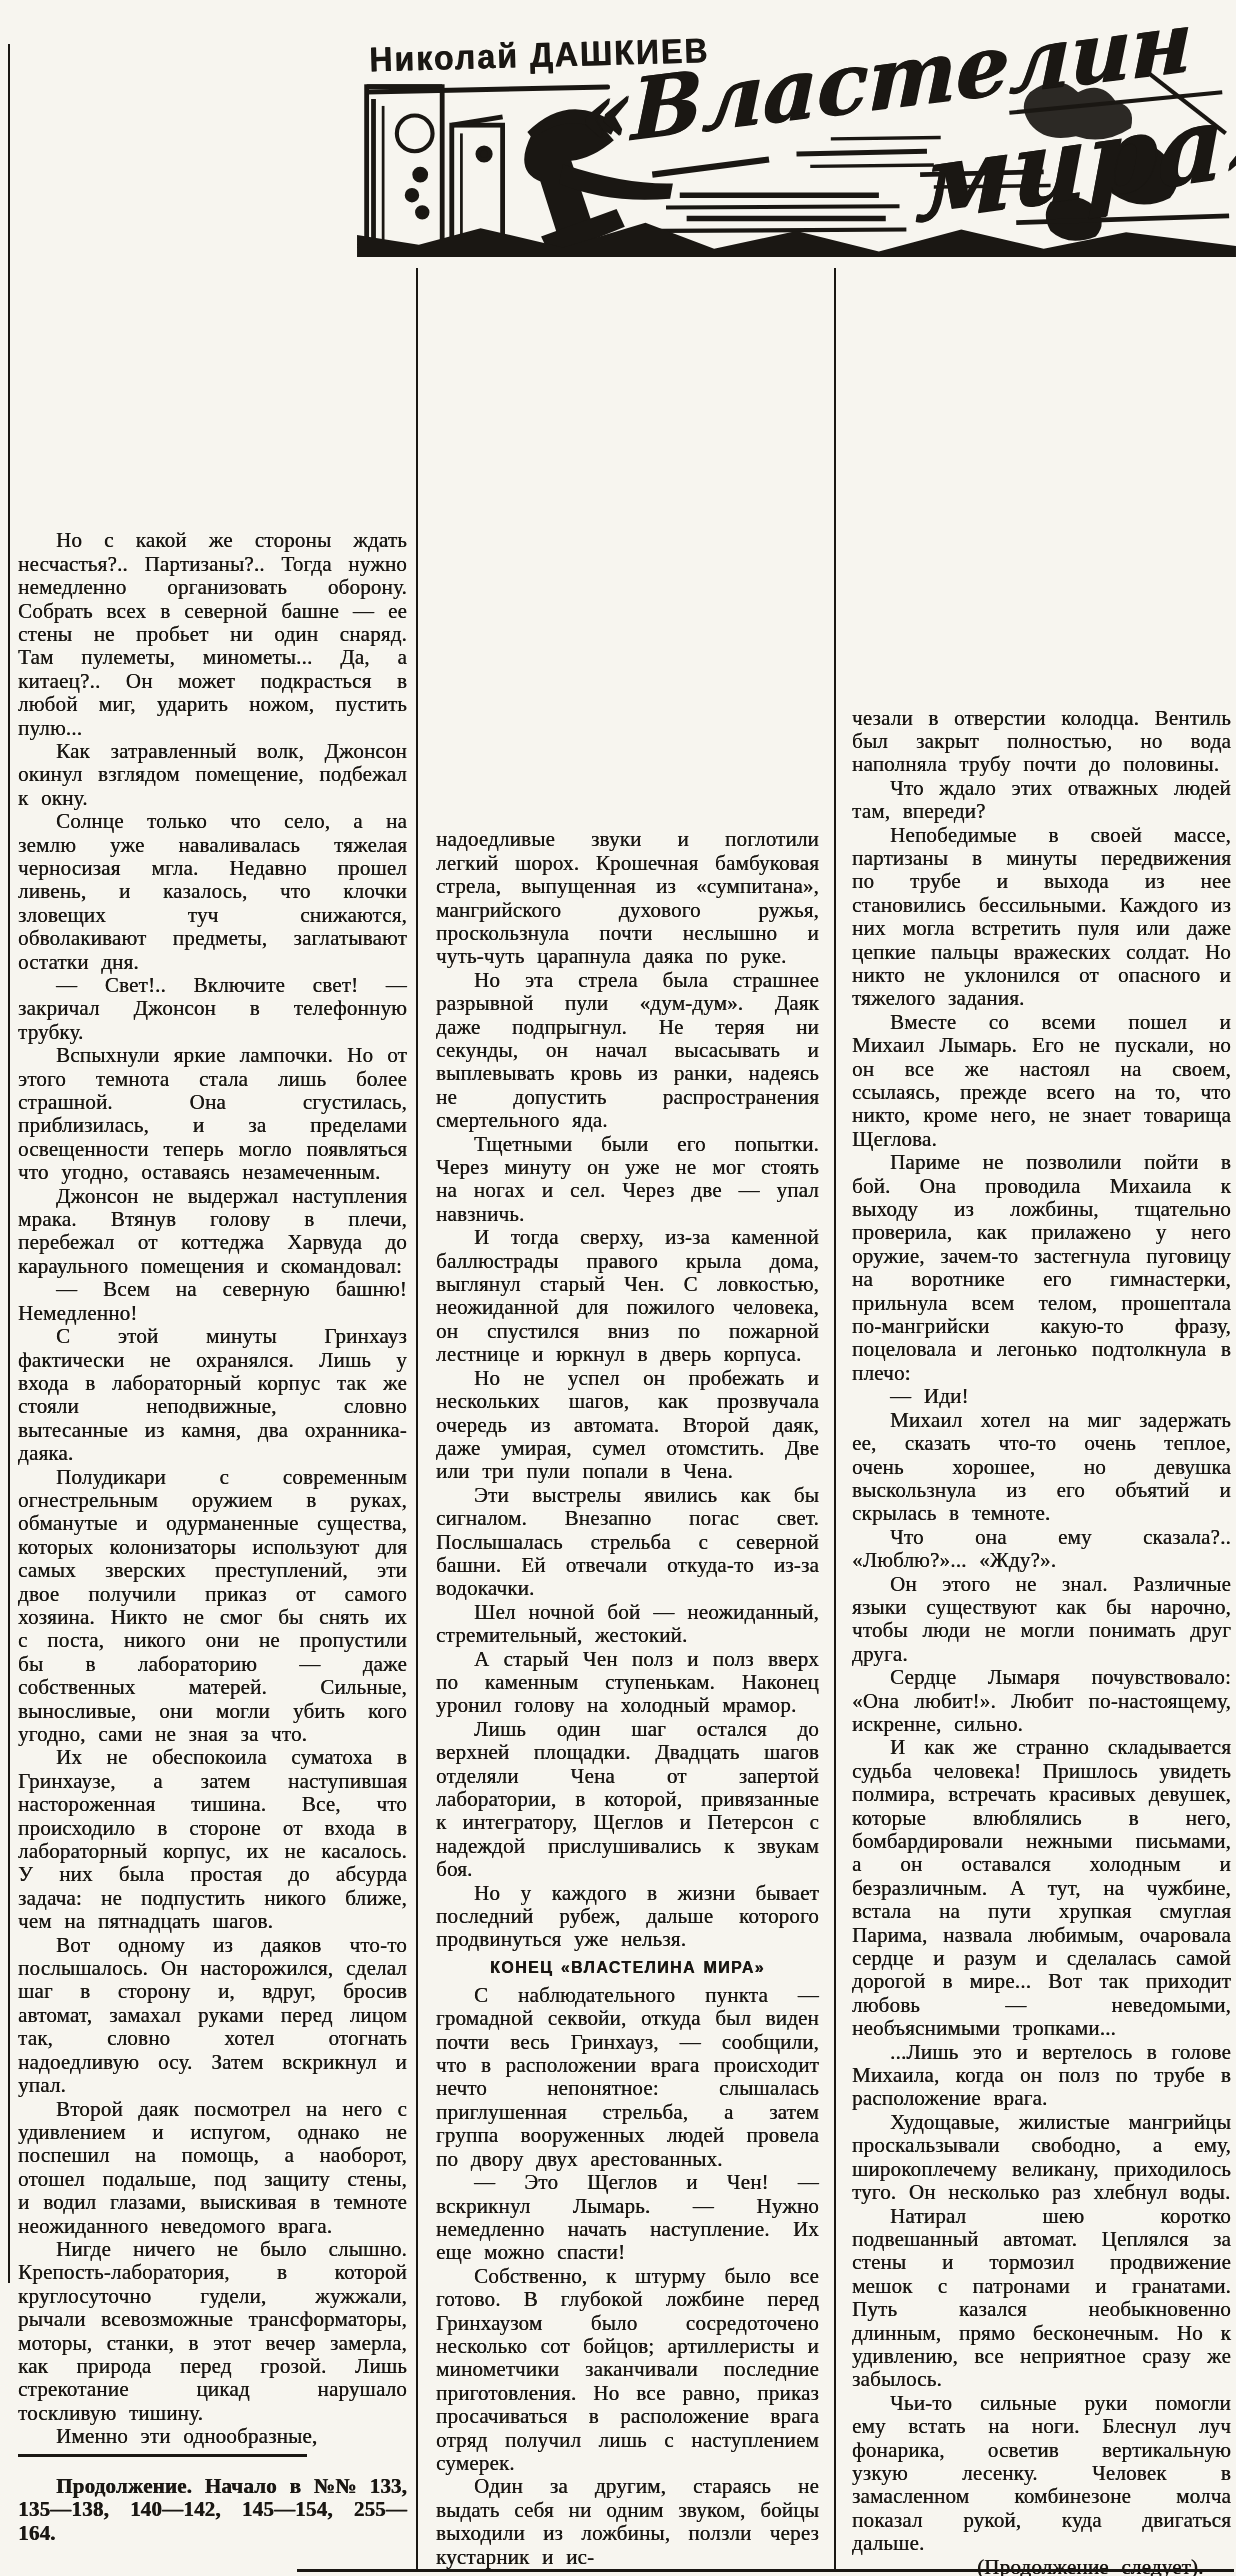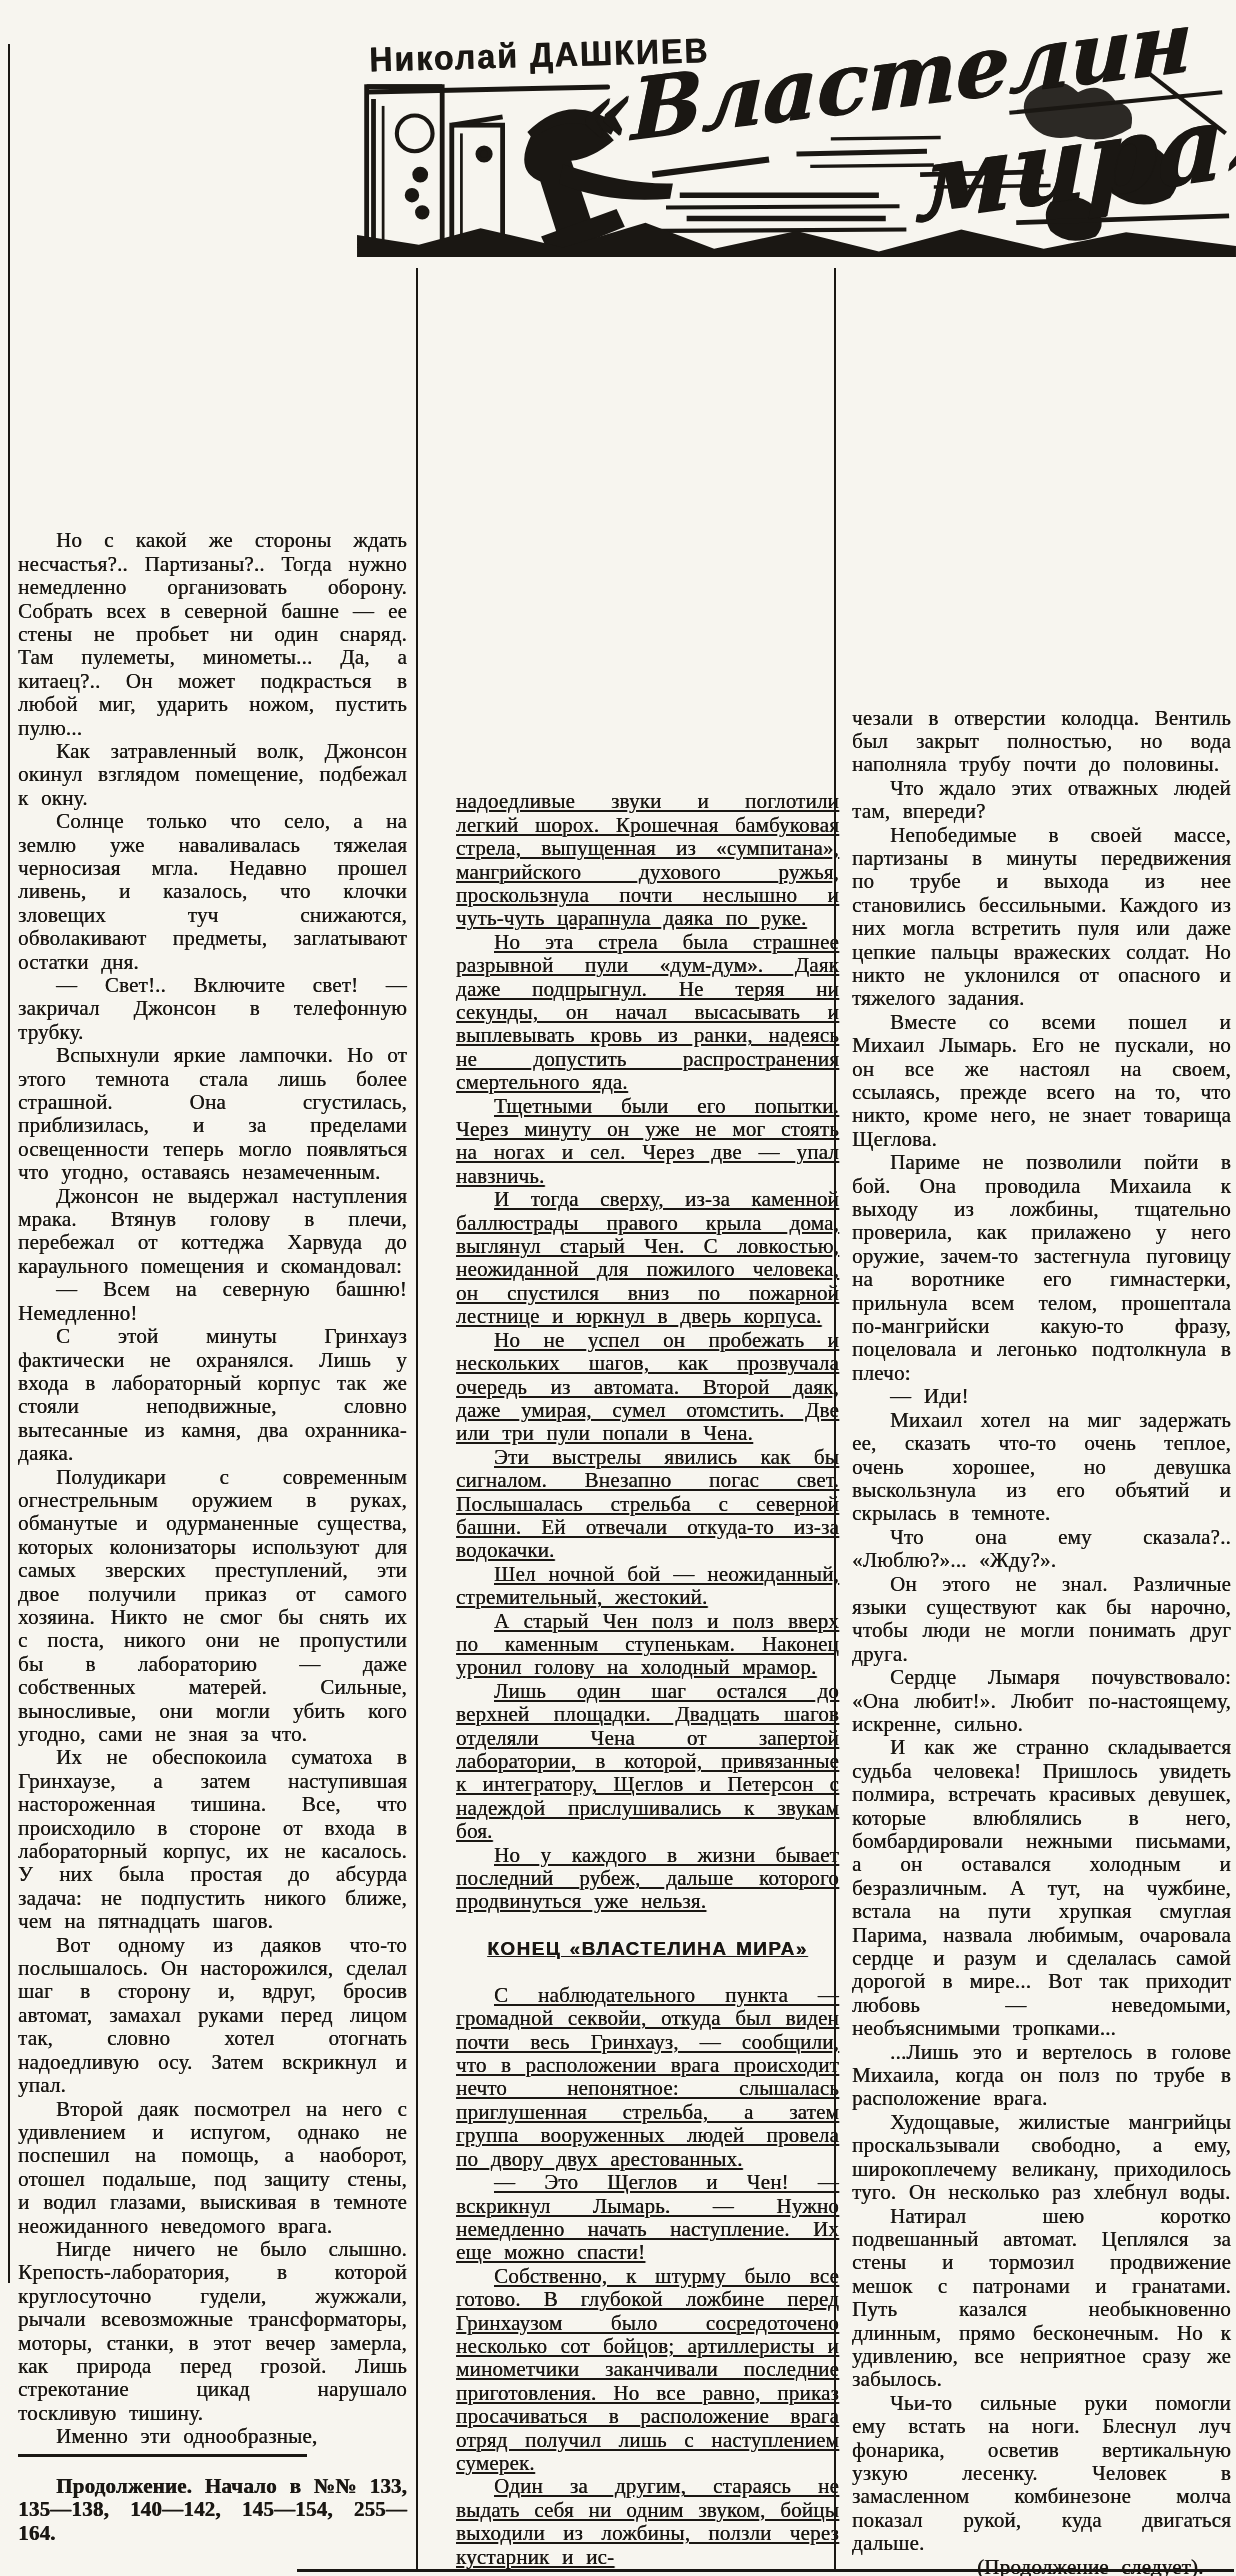--- a/index.html
+++ b/index.html
@@ -21,27 +21,27 @@
     font-size:21px;line-height:23.4px;
     text-align:justify;
     word-spacing:0.34em;
     letter-spacing:0.2px;
     text-shadow:0.3px 0 0 currentColor;
   }
   .col p{margin:0;text-indent:38px;}
   .plist{display:contents;}
   .cont-first p:first-child{text-indent:0;}
   #col1{left:18px;top:45px;width:389px;height:2500px;}
-  #col2{left:456px;top:273px;width:383px;height:2296px;text-decoration:underline;}
+  #col2{left:436px;top:273px;width:383px;height:2296px;}
   #col3{left:852px;top:273px;width:379px;height:2296px;margin-top:10px;}
   .section-heading{
-    margin:19px 0;
+    margin:0 0;
     font-family:"Liberation Sans", sans-serif;
     font-weight:bold;
-    font-size:19px;line-height:32px;
+    font-size:16px;line-height:32px;
     text-align:center;
     text-indent:0;
     letter-spacing:1.4px;
     word-spacing:0.1em;
   }
   .footer-group{margin-top:5.5px;}
   .footer-rule{width:289px;height:2.7px;background:#1a1713;margin:0 0 18px 0;}
   .continuation-note{font-weight:bold;text-shadow:0.5px 0 0 currentColor;}
   .to-be-continued{
     font-weight:normal;text-align:right;padding-right:27.5px;text-indent:0 !important;

